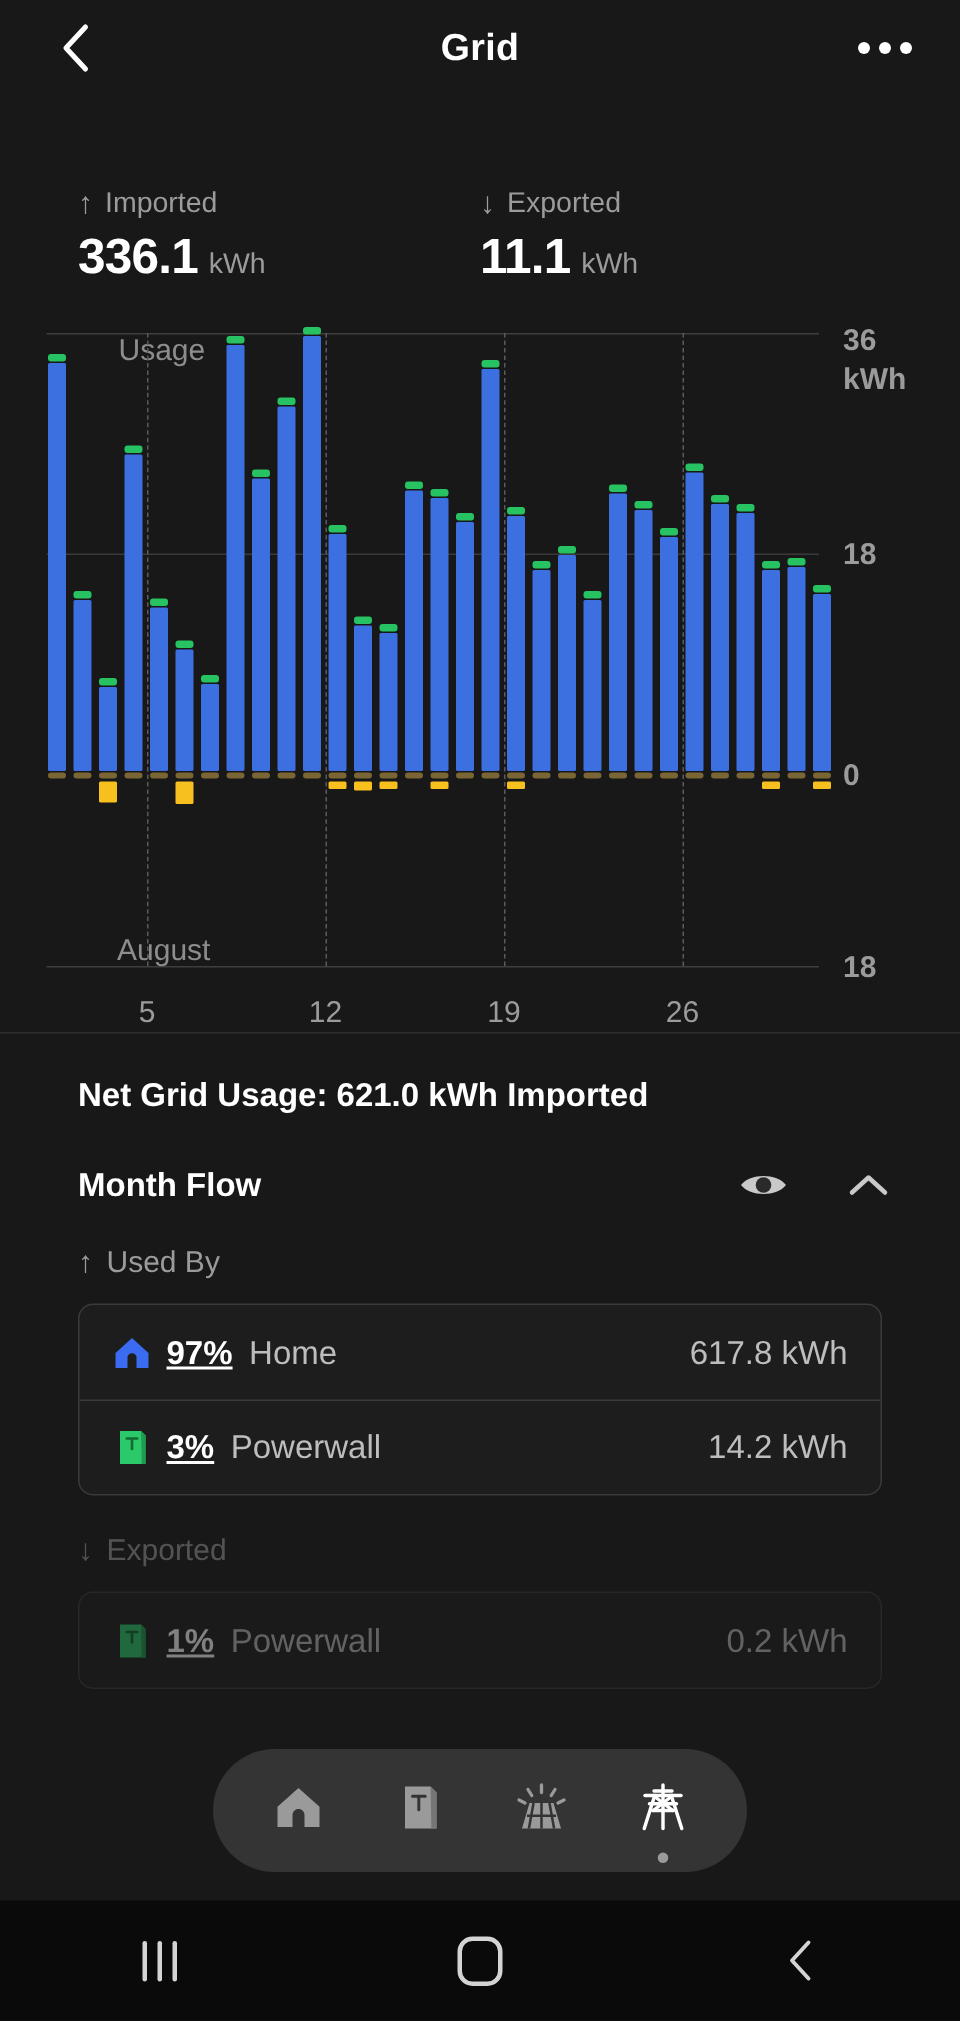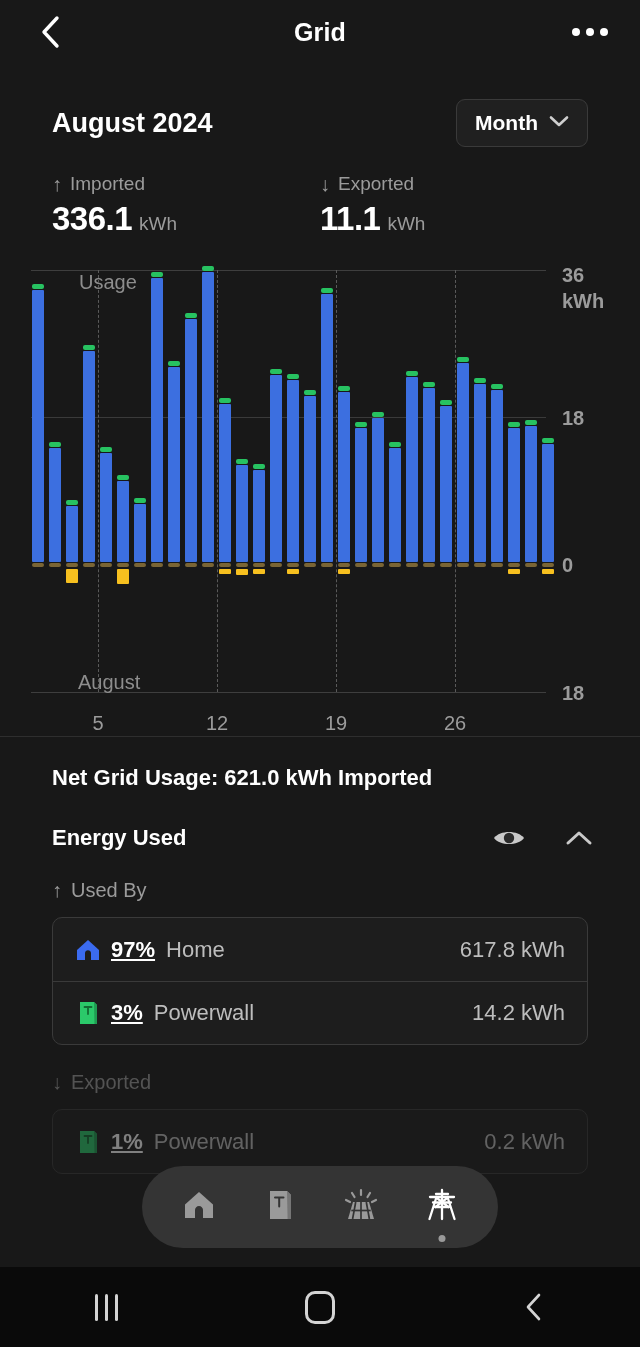--- a/index.html
+++ b/index.html
@@ -210,31 +210,20 @@
   </div>
   <div class="app-title">Grid</div>
   <div class="more-btn">
     <i></i>
       <i></i>
       <i></i>
   </div>
 </div>
 
 <div class="summary">
-  <div class="sum-row1">
-    <div class="period-title">August 2024</div>
-    <div class="range-select">
-      <span class="rs-label">Month</span>
-      <span>
-        <svg width="20" height="13" viewBox="0 0 20 13" fill="none">
-          <path d="M2 2.5 L10 10 L18 2.5" stroke="#cfcfcf" stroke-width="2.6" stroke-linecap="round" stroke-linejoin="round"></path>
-        </svg>
-      </span>
-    </div>
-  </div>
 
   <div class="stats">
     <div class="stat">
       <div class="stat-label">
         <span class="stat-arrow">↑</span>
         <span>Imported</span>
       </div>
       <div class="stat-value">
         <span class="stat-num">336.1</span>
         <span class="stat-unit">kWh</span>
@@ -446,21 +435,21 @@
       <div class="x-lab" style="left: 305px;">19</div>
       <div class="x-lab" style="left: 424px;">26</div>
     </div>
 </div>
 
 <div class="sep"></div>
 
 <div class="net-usage">Net Grid Usage: 621.0 kWh Imported</div>
 
 <div class="flow-head">
-  <div class="flow-title">Energy Used</div>
+  <div class="flow-title">Month Flow</div>
   <div class="flow-actions">
     <div class="icon-btn">
       <svg width="34" height="22" viewBox="0 0 34 22" fill="none">
         <path d="M2 11 C8 3, 26 3, 32 11 C26 19, 8 19, 2 11 Z" fill="#c9c9c9"></path>
         <circle cx="17" cy="11" r="5.2" fill="#2a2a2a"></circle>
       </svg>
     </div>
     <div class="icon-btn">
       <svg width="28" height="18" viewBox="0 0 28 18" fill="none">
         <path d="M3 14 L14 4 L25 14" stroke="#c9c9c9" stroke-width="3" stroke-linecap="round" stroke-linejoin="round"></path>

